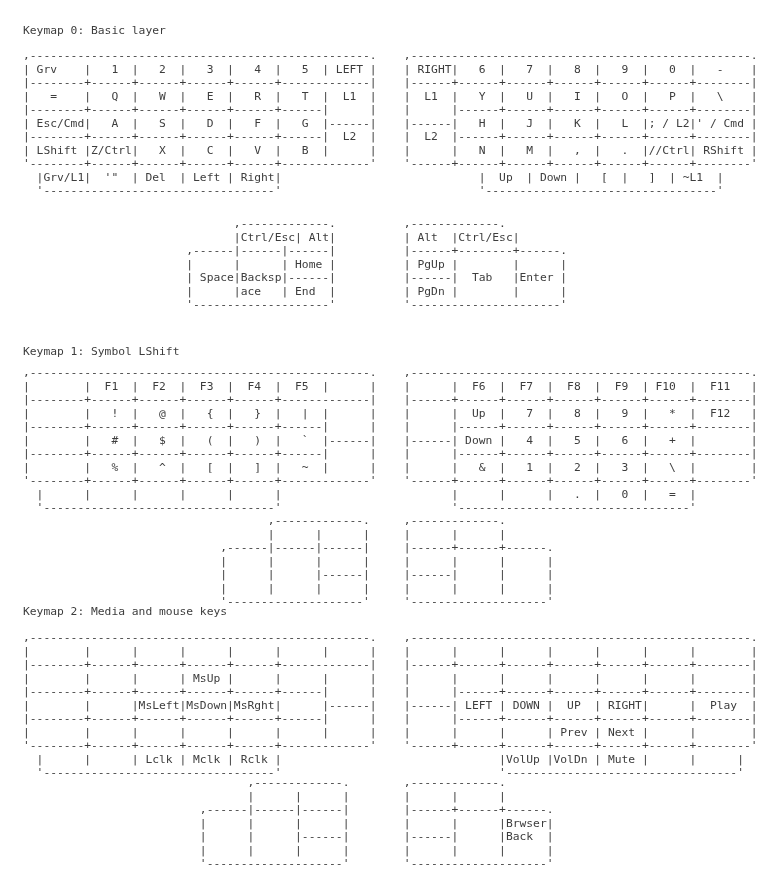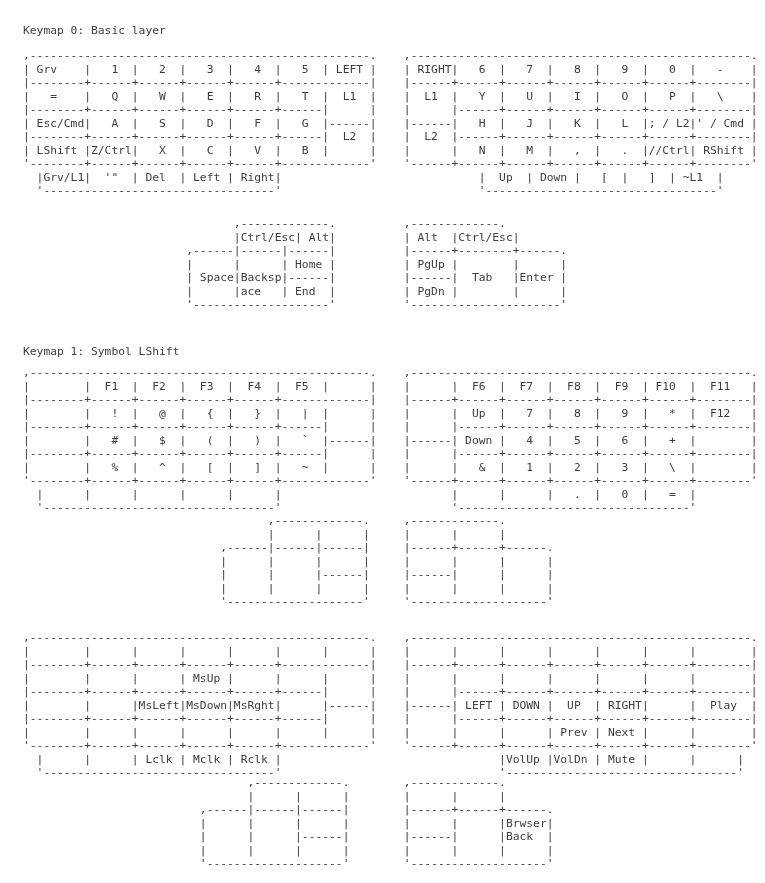--- a/index.html
+++ b/index.html
@@ -79,20 +79,21 @@
   |      |      |      |      |      |                         |      |      |   .  |   0  |   =  |
   '----------------------------------'                         '----------------------------------'</pre>
   <pre class="b h1">                                    ,-------------.     ,-------------.
                                     |      |      |     |      |      |
                              ,------|------|------|     |------+------+------.
                              |      |      |      |     |      |      |      |
                              |      |      |------|     |------|      |      |
                              |      |      |      |     |      |      |      |
                              '--------------------'     '--------------------'</pre>
 
+  <pre class="b title t2">Keymap 2: Media and mouse keys</pre>
   <pre class="b m2">,--------------------------------------------------.    ,--------------------------------------------------.
 |        |      |      |      |      |      |      |    |      |      |      |      |      |      |        |
 |--------+------+------+------+------+-------------|    |------+------+------+------+------+------+--------|
 |        |      |      | MsUp |      |      |      |    |      |      |      |      |      |      |        |
 |--------+------+------+------+------+------|      |    |      |------+------+------+------+------+--------|
 |        |      |MsLeft|MsDown|MsRght|      |------|    |------| LEFT | DOWN |  UP  | RIGHT|      |  Play  |
 |--------+------+------+------+------+------|      |    |      |------+------+------+------+------+--------|
 |        |      |      |      |      |      |      |    |      |      |      | Prev | Next |      |        |
 '--------+------+------+------+------+-------------'    '------+------+------+------+------+------+--------'
   |      |      | Lclk | Mclk | Rclk |                                |VolUp |VolDn | Mute |      |      |

